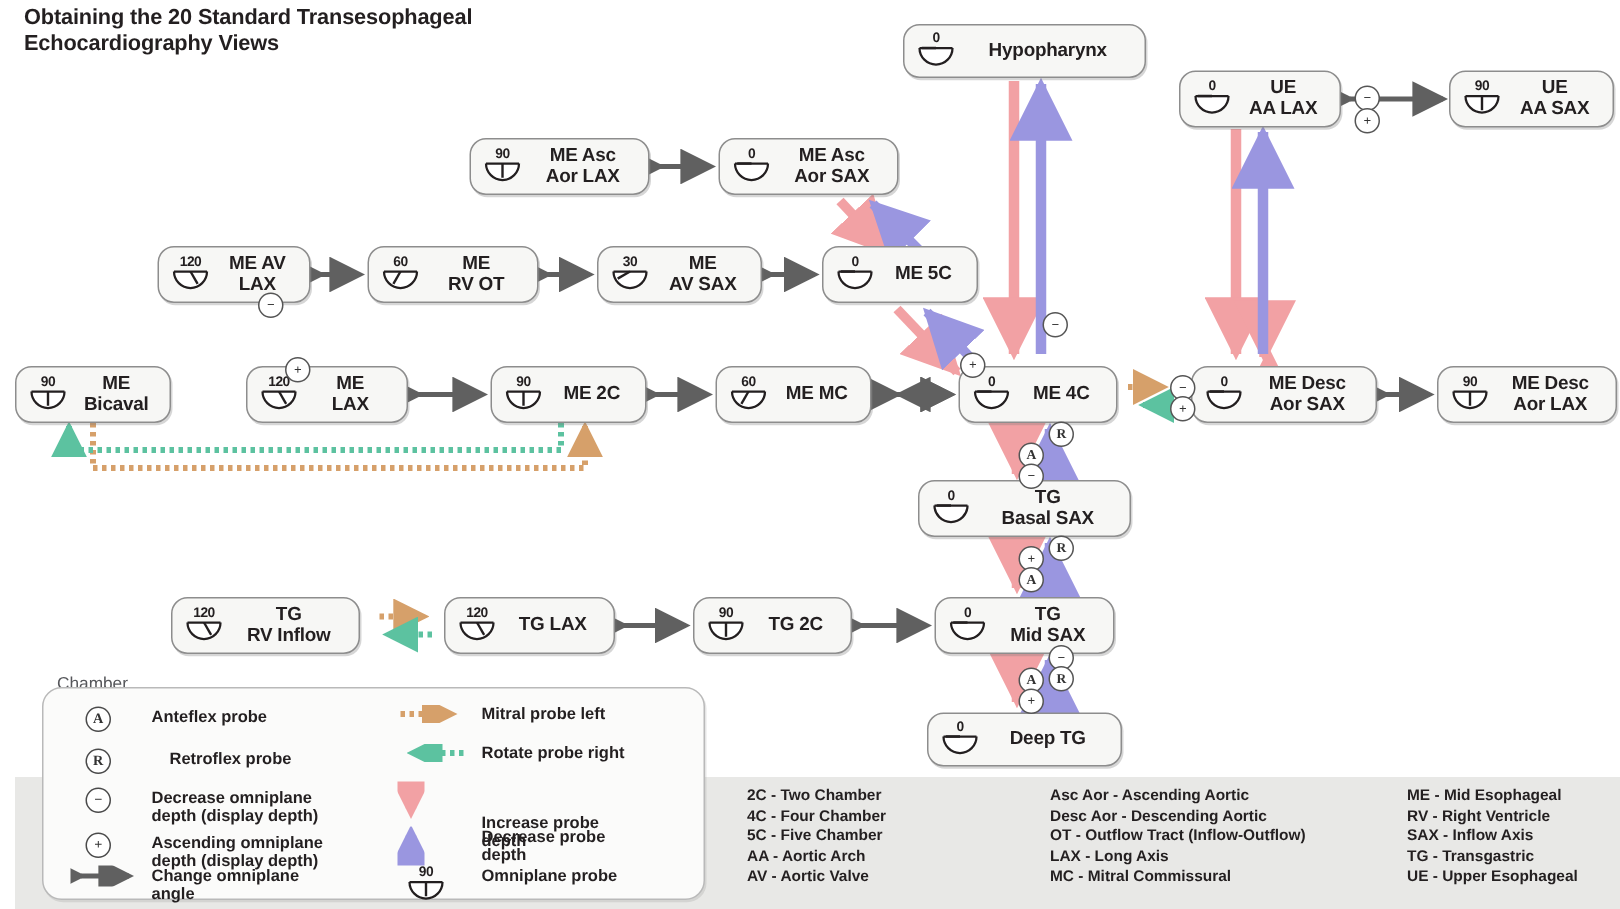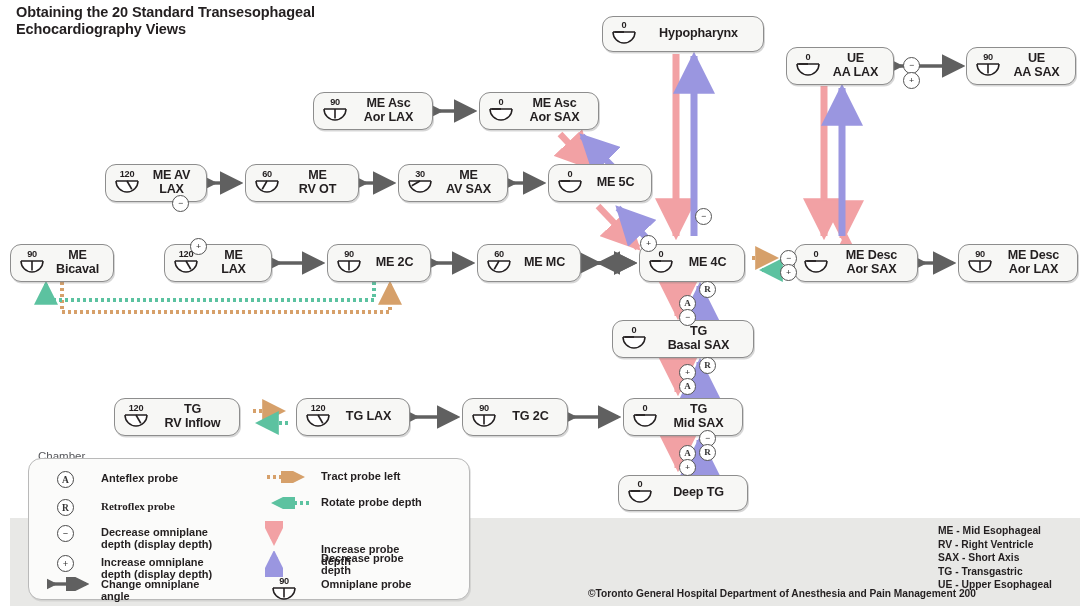--- a/index.html
+++ b/index.html
@@ -410,59 +410,59 @@
 
   <div id="legendtitle">Chamber</div>
   <div id="legendbox">
       <div class="lgsym" style="left: 28px; top: 12px;">
         <div class="circ">A</div>
       </div>
       <div class="lg" style="left: 72px; top: 13px; white-space: pre-line;">Anteflex probe</div>
       <div class="lgsym" style="left: 28px; top: 40px;">
         <div class="circ">R</div>
       </div>
-      <div class="lg" style="left: 72px; top: 41px; white-space: pre-line; font-family: Liberation Serif, serif;">Retroflex probe</div>
+      <div class="lg" style="left: 84px; top: 41px; white-space: pre-line;">Retroflex probe</div>
       <div class="lgsym" style="left: 28px; top: 66px;">
         <div class="circ">−</div>
       </div>
       <div class="lg" style="left: 72px; top: 67px; white-space: pre-line;">Decrease omniplane
 depth (display depth)</div>
       <div class="lgsym" style="left: 28px; top: 96px;">
         <div class="circ">+</div>
       </div>
-      <div class="lg" style="left: 72px; top: 97px; white-space: pre-line;">Increase omniplane
+      <div class="lg" style="left: 72px; top: 97px; white-space: pre-line;">Ascending omniplane
 depth (display depth)</div>
       <div class="lgsym" style="left: 18px; top: 118px;"><svg width="46" height="14">
           <defs>
             <marker id="lg1" markerWidth="7" markerHeight="7" refX="6" refY="3.5" orient="auto">
               <path d="M0,0 L7,3.5 L0,7 Z" fill="#606060"></path>
             </marker>
           </defs>
           <line x1="7" y1="7" x2="39" y2="7" stroke="#606060" stroke-width="3.4" marker-end="url(#lg1)" marker-start="url(#lg1)"></line>
         </svg></div>
       <div class="lg" style="left: 72px; top: 119px; white-space: pre-line;">Change omniplane
 angle</div>
       <div class="lgsym" style="left: 236px; top: 10px;"><svg width="48" height="12">
           <defs>
             <marker id="lg2" markerWidth="6" markerHeight="6" refX="5" refY="3" orient="auto">
               <path d="M0,0 L6,3 L0,6 Z" fill="#d6a06a"></path>
             </marker>
           </defs>
           <line x1="2" y1="6" x2="36" y2="6" stroke="#d6a06a" stroke-width="4" stroke-dasharray="3 3" marker-end="url(#lg2)"></line>
         </svg></div>
-      <div class="lg" style="left: 292px; top: 11px; white-space: pre-line;">Tract probe left</div>
+      <div class="lg" style="left: 292px; top: 11px; white-space: pre-line;">Mitral probe left</div>
       <div class="lgsym" style="left: 236px; top: 36px;"><svg width="48" height="12">
           <defs>
             <marker id="lg3" markerWidth="6" markerHeight="6" refX="5" refY="3" orient="auto">
               <path d="M0,0 L6,3 L0,6 Z" fill="#5cc2a0"></path>
             </marker>
           </defs>
           <line x1="44" y1="6" x2="10" y2="6" stroke="#5cc2a0" stroke-width="4" stroke-dasharray="3 3" marker-end="url(#lg3)"></line>
         </svg></div>
-      <div class="lg" style="left: 292px; top: 37px; white-space: pre-line;">Rotate probe depth</div>
+      <div class="lg" style="left: 292px; top: 37px; white-space: pre-line;">Rotate probe right</div>
       <div class="lgsym" style="left: 236px; top: 62px;"><svg width="18" height="26">
           <defs>
             <marker id="lg4" markerWidth="6" markerHeight="6" refX="5" refY="3" orient="auto">
               <path d="M0,0 L6,3 L0,6 Z" fill="#f2a1a4"></path>
             </marker>
           </defs>
           <line x1="9" y1="2" x2="9" y2="18" stroke="#f2a1a4" stroke-width="7" marker-end="url(#lg4)"></line>
         </svg></div>
       <div class="lg" style="left: 292px; top: 61px; white-space: pre-line; margin-top: 23px;">Increase probe
 depth</div>
@@ -479,26 +479,35 @@
       <div class="lgsym" style="left: 238px; top: 118px;">
         <div style="position:relative;width:34px;height:26px;"><svg width="34" height="26" viewBox="0 0 34 26">
             <path d="M6,11 A11,11 0 0 0 28,11" fill="#ffffff" stroke="#231f20" stroke-width="1.5"></path>
             <line x1="6" y1="11" x2="28" y2="11" stroke="#231f20" stroke-width="1.5"></line>
             <line x1="17" y1="11" x2="17.00" y2="20.50" stroke="#231f20" stroke-width="1.6"></line>
           </svg><div class="deg">90</div></div>
       </div>
       <div class="lg" style="left: 292px; top: 119px; white-space: pre-line;">Omniplane probe</div>
     </div>
 
+  <div class="abbr" style="left:498px;top:524px;">2C - Two Chamber
+4C - Four Chamber
+5C - Five Chamber
+AA - Aortic Arch
+AV - Aortic Valve</div>
+  <div class="abbr" style="left:700px;top:524px;">Asc Aor - Ascending Aortic
+Desc Aor - Descending Aortic
+OT - Outflow Tract (Inflow-Outflow)
+LAX - Long Axis
+MC - Mitral Commissural</div>
   <div class="abbr" style="left:938px;top:524px;">ME - Mid Esophageal
 RV - Right Ventricle
-SAX - Short Axis
+SAX - Inflow Axis
 TG - Transgastric
 UE - Upper Esophageal</div>
-  <div id="copyright">©Toronto General Hospital Department of Anesthesia and Pain Management 200</div>
 <div style="position: absolute; left: 903px; top: 57px; width: 15px; height: 15px; border: 1.2px solid rgb(85, 85, 85); border-radius: 50%; background: rgb(255, 255, 255); z-index: 4; display: flex; align-items: center; justify-content: center; font-size: 9px; font-weight: bold; color: rgb(51, 51, 51); font-family: &quot;Liberation Serif&quot;, serif; line-height: 1;">−</div>
     <div style="position: absolute; left: 903px; top: 72px; width: 15px; height: 15px; border: 1.2px solid rgb(85, 85, 85); border-radius: 50%; background: rgb(255, 255, 255); z-index: 4; display: flex; align-items: center; justify-content: center; font-size: 9px; font-weight: bold; color: rgb(51, 51, 51); font-family: &quot;Liberation Serif&quot;, serif; line-height: 1;">+</div>
     <div style="position: absolute; left: 172px; top: 195px; width: 15px; height: 15px; border: 1.2px solid rgb(85, 85, 85); border-radius: 50%; background: rgb(255, 255, 255); z-index: 4; display: flex; align-items: center; justify-content: center; font-size: 9px; font-weight: bold; color: rgb(51, 51, 51); font-family: &quot;Liberation Serif&quot;, serif; line-height: 1;">−</div>
     <div style="position: absolute; left: 190px; top: 238px; width: 15px; height: 15px; border: 1.2px solid rgb(85, 85, 85); border-radius: 50%; background: rgb(255, 255, 255); z-index: 4; display: flex; align-items: center; justify-content: center; font-size: 9px; font-weight: bold; color: rgb(51, 51, 51); font-family: &quot;Liberation Serif&quot;, serif; line-height: 1;">+</div>
     <div style="position: absolute; left: 695px; top: 208px; width: 15px; height: 15px; border: 1.2px solid rgb(85, 85, 85); border-radius: 50%; background: rgb(255, 255, 255); z-index: 4; display: flex; align-items: center; justify-content: center; font-size: 9px; font-weight: bold; color: rgb(51, 51, 51); font-family: &quot;Liberation Serif&quot;, serif; line-height: 1;">−</div>
     <div style="position: absolute; left: 640px; top: 235px; width: 15px; height: 15px; border: 1.2px solid rgb(85, 85, 85); border-radius: 50%; background: rgb(255, 255, 255); z-index: 4; display: flex; align-items: center; justify-content: center; font-size: 9px; font-weight: bold; color: rgb(51, 51, 51); font-family: &quot;Liberation Serif&quot;, serif; line-height: 1;">+</div>
     <div style="position: absolute; left: 780px; top: 250px; width: 15px; height: 15px; border: 1.2px solid rgb(85, 85, 85); border-radius: 50%; background: rgb(255, 255, 255); z-index: 4; display: flex; align-items: center; justify-content: center; font-size: 9px; font-weight: bold; color: rgb(51, 51, 51); font-family: &quot;Liberation Serif&quot;, serif; line-height: 1;">−</div>
     <div style="position: absolute; left: 780px; top: 264px; width: 15px; height: 15px; border: 1.2px solid rgb(85, 85, 85); border-radius: 50%; background: rgb(255, 255, 255); z-index: 4; display: flex; align-items: center; justify-content: center; font-size: 9px; font-weight: bold; color: rgb(51, 51, 51); font-family: &quot;Liberation Serif&quot;, serif; line-height: 1;">+</div>
     <div style="position: absolute; left: 679px; top: 295px; width: 15px; height: 15px; border: 1.2px solid rgb(85, 85, 85); border-radius: 50%; background: rgb(255, 255, 255); z-index: 4; display: flex; align-items: center; justify-content: center; font-size: 9px; font-weight: bold; color: rgb(51, 51, 51); font-family: &quot;Liberation Serif&quot;, serif; line-height: 1;">A</div>
     <div style="position: absolute; left: 679px; top: 309px; width: 15px; height: 15px; border: 1.2px solid rgb(85, 85, 85); border-radius: 50%; background: rgb(255, 255, 255); z-index: 4; display: flex; align-items: center; justify-content: center; font-size: 9px; font-weight: bold; color: rgb(51, 51, 51); font-family: &quot;Liberation Serif&quot;, serif; line-height: 1;">−</div>

